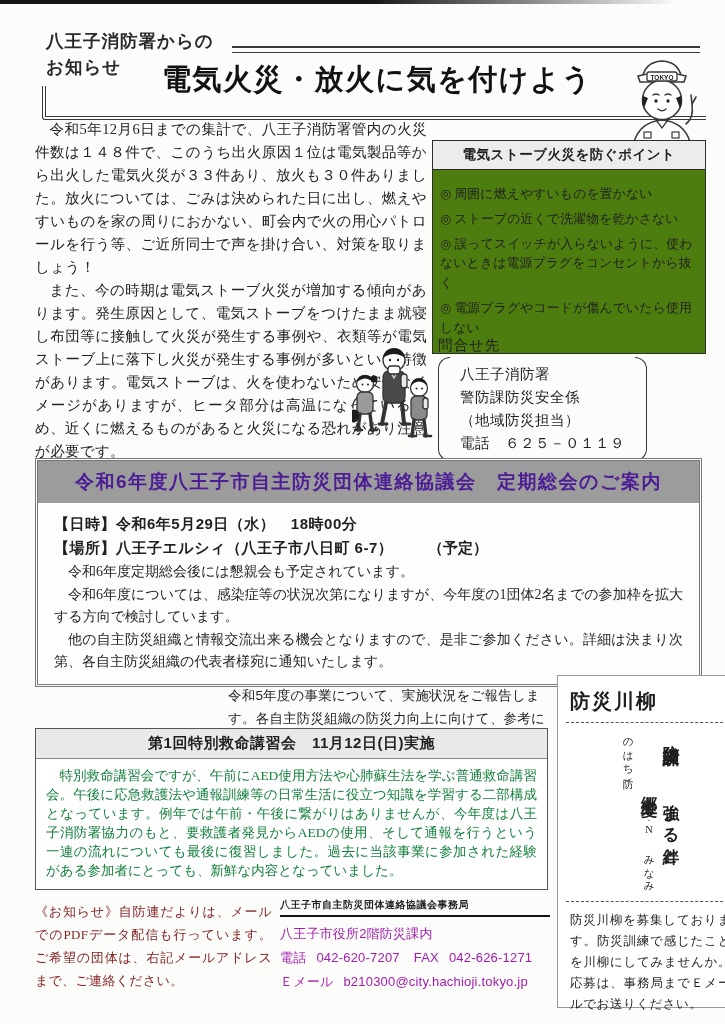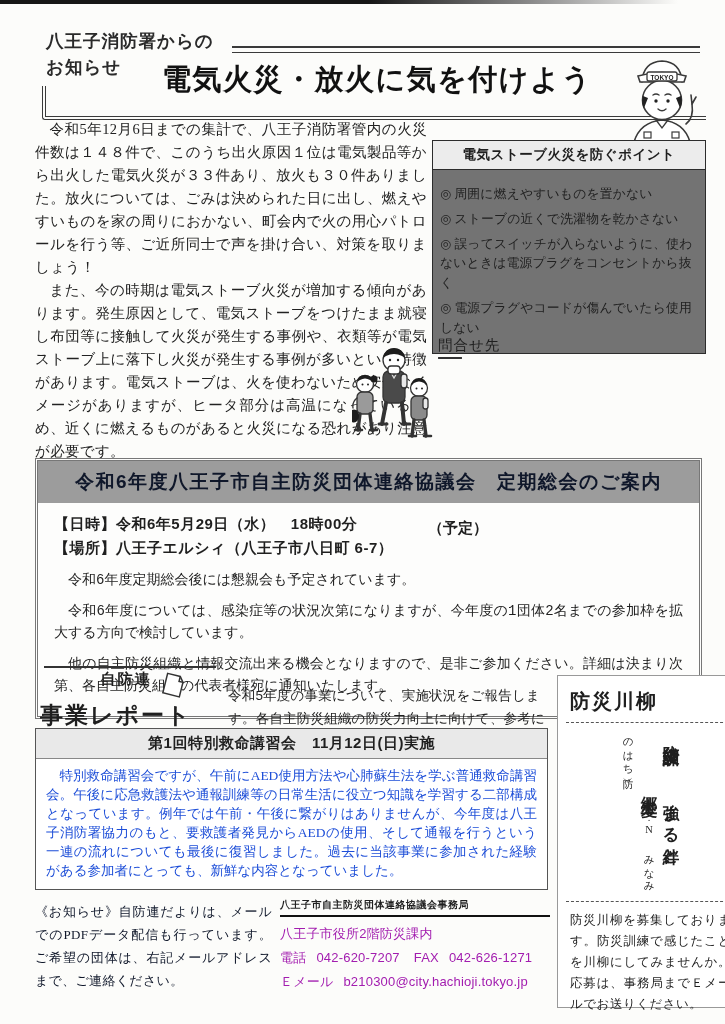--- a/index.html
+++ b/index.html
@@ -18,85 +18,85 @@
   .main-title{position:absolute;left:162px;top:60px;width:460px;font-size:29px;font-weight:bold;
         color:#111;letter-spacing:1.5px;white-space:nowrap;}
   .mascot{position:absolute;left:620px;top:52px;}
 
   
   .intro{position:absolute;left:35px;top:118px;width:392px;
         font-family:"Liberation Serif","DejaVu Serif",serif;font-size:14.5px;line-height:23px;
         text-align:justify;color:#222;letter-spacing:.3px;}
   .intro p{margin:0;text-indent:1em;}
 
-  .points-box{position:absolute;left:432px;top:140px;width:272px;border:1.5px solid #2c2c2c;background:#737373;}
+  .points-box{position:absolute;left:432px;top:140px;width:272px;border:1.5px solid #2c2c2c;background:#4d7c0f;}
   .points-title{background:#ececec;border-bottom:1.5px solid #2c2c2c;text-align:center;
         font-size:13.5px;font-weight:bold;padding:5px 2px;letter-spacing:.5px;}
   .points-list{padding:9px 7px 10px 7px;}
   .pt{font-size:12.8px;line-height:1.55;margin:5px 0;letter-spacing:.2px;}
   .pt .b{margin-right:3px;}
 
   .family{position:absolute;left:352px;top:342px;}
   .contact{position:absolute;left:438px;top:336px;}
   .contact-label{font-size:14.5px;margin-bottom:2px;letter-spacing:1px;}
   .contact-wrap{display:flex;align-items:stretch;}
   .brk{width:11px;}
   .brk-l{border-left:1.8px solid #333;border-top:1.8px solid #333;border-bottom:1.8px solid #333;border-radius:12px 0 0 12px;}
   .brk-r{border-right:1.8px solid #333;border-top:1.8px solid #333;border-bottom:1.8px solid #333;border-radius:0 12px 12px 0;}
   .contact-lines{padding:6px 10px;font-size:14.5px;line-height:23px;letter-spacing:.5px;
         font-family:"Liberation Serif","DejaVu Serif",serif;}
 
   
   .meeting{position:absolute;left:35px;top:458px;width:667px;box-sizing:border-box;
         border:3px double #777;background:#fdfdfc;}
-  .meeting-banner{background:#9c9c9c;color:#0f172a;font-weight:bold;font-size:19px;
+  .meeting-banner{background:#9c9c9c;color:#4c1d95;font-weight:bold;font-size:19px;
         text-align:center;padding:8px 0;letter-spacing:1.5px;}
   .meeting-body{position:relative;padding:9px 16px 10px 16px;}
   .mline{font-size:15px;font-weight:bold;line-height:24px;letter-spacing:.5px;}
-  .mnote{position:absolute;left:390px;top:16px;font-size:15px;font-weight:bold;}
-  .meeting-body p{margin:9px 0;font-family:Liberation Mono, monospace;
+  .mnote{position:absolute;left:390px;top:36px;font-size:15px;font-weight:bold;}
+  .meeting-body p{margin:1px 0;font-family:Liberation Serif, serif;
         font-size:14px;line-height:22px;text-align:justify;text-indent:1em;}
 
   
   .badge{position:absolute;left:40px;top:666px;width:180px;}
   .badge-topline{border-top:2px solid #333;width:172px;margin-left:4px;}
   .badge-row1{display:flex;justify-content:center;align-items:flex-start;gap:6px;margin-top:2px;}
   .badge-small{font-size:15px;font-weight:bold;letter-spacing:2px;margin-left:28px;}
   .badge-big{font-size:23px;font-weight:bold;letter-spacing:2px;margin-top:0;font-family:"Liberation Serif","DejaVu Serif",serif;}
   .badge-botline{margin-top:4px;height:5px;border-top:2px solid #333;border-bottom:1px solid #333;}
   .badge-intro{position:absolute;left:228px;top:684px;width:322px;font-size:13.5px;line-height:23px;letter-spacing:.2px;}
 
   
   .report-box{position:absolute;left:35px;top:728px;width:513px;box-sizing:border-box;
         border:1.5px solid #555;background:#fff;}
   .report-title{background:#e9e9e9;border-bottom:1px solid #888;text-align:center;
         font-size:15px;font-weight:bold;padding:5px 0;letter-spacing:.5px;}
   .report-body{padding:7px 10px 9px 10px;font-family:"Liberation Serif","DejaVu Serif",serif;
-        font-size:13.5px;line-height:19px;text-align:justify;text-indent:1em;color:#1d4ed8;}
+        font-size:13.5px;line-height:19px;text-align:justify;text-indent:1em;color:#15803d;}
 
   
   .senryu{position:absolute;left:557px;top:675px;width:185px;height:333px;box-sizing:border-box;
         border:1px solid #999;background:#fff;}
   .senryu-title{font-size:20px;font-weight:bold;letter-spacing:2px;margin:12px 10px 7px 12px;}
   .dash{border-top:1.5px dashed #555;margin:0 8px;}
   .poem{height:178px;display:flex;justify-content:center;padding-top:8px;box-sizing:border-box;}
   .poem-v{writing-mode:vertical-rl;font-family:"Liberation Serif","DejaVu Serif",serif;
         font-weight:bold;font-size:16.5px;letter-spacing:2px;height:165px;}
   .poem-v .l{margin:0 3px;}
   .poem-v .l2{padding-top:26px;}
   .poem-v .l3{padding-top:52px;}
   .poem-v .auth{font-size:10.5px;font-weight:normal;letter-spacing:1px;padding-top:4px;
         text-orientation:upright;margin:0 4px 0 2px;}
   .senryu-note{padding:8px 10px 0 12px;font-family:"Liberation Serif","DejaVu Serif",serif;
         font-size:12.5px;line-height:21px;text-align:justify;letter-spacing:.5px;}
 
   
   .foot-notice{position:absolute;left:35px;top:900px;width:237px;
         font-family:"Liberation Serif","DejaVu Serif",serif;font-size:13px;line-height:23px;
-        text-align:justify;color:#0f172a;letter-spacing:.3px;}
+        text-align:justify;color:#7f1d1d;letter-spacing:.3px;}
   .office{position:absolute;left:280px;top:898px;width:270px;}
   .office-title{font-size:10px;font-weight:bold;letter-spacing:.5px;border-bottom:2.5px solid #111;
         padding-bottom:3px;white-space:nowrap;}
   .office-lines{margin-top:5px;font-size:13px;line-height:24px;color:#a21caf;letter-spacing:.2px;}
   .office-lines .lbl{margin-right:10px;}
   .office-lines .val{margin-right:14px;}
 
   svg{display:block;}
 </style>
 </head>
@@ -187,56 +187,46 @@
         <path d="M57,94 h7 M72,94 h7" stroke-width="2.6"></path>
         <rect x="71" y="56" width="5" height="11" rx="2.5" fill="#e8e8e8"></rect>
       </g>
     </svg>
   </div>
 
   <div class="contact">
     <div class="contact-label">問合せ先</div>
     <div class="contact-wrap">
       <div class="brk brk-l"></div>
+      <div class="contact-lines">
+        <div>八王子消防署</div>
+        <div>警防課防災安全係</div>
+        <div>（地域防災担当）</div>
+        <div>電話　６２５－０１１９</div>
+      </div>
       <div class="brk brk-r"></div>
     </div>
   </div>
 
   <div class="meeting">
     <div class="meeting-banner">令和6年度八王子市自主防災団体連絡協議会　定期総会のご案内</div>
     <div class="meeting-body">
       <div class="mline">
         <span>【日時】</span><span>令和6年5月29日（水）　18時00分</span>
       </div>
       <div class="mline">
         <span>【場所】</span><span>八王子エルシィ（八王子市八日町 6-7）</span>
       </div>
       <div class="mnote">（予定）</div>
       <p>令和6年度定期総会後には懇親会も予定されています。</p>
       <p>令和6年度については、感染症等の状況次第になりますが、今年度の1団体2名までの参加枠を拡大する方向で検討しています。</p>
       <p>他の自主防災組織と情報交流出来る機会となりますので、是非ご参加ください。詳細は決まり次第、各自主防災組織の代表者様宛に通知いたします。</p>
     </div>
   </div>
 
-  <div class="badge">
-    <div class="badge-topline"></div>
-    <div class="badge-row1">
-      <span class="badge-small">自防連</span>
-      <span>
-        <svg width="30" height="30" viewBox="0 0 30 30">
-          <g transform="rotate(14 15 15)">
-            <path d="M7,5 L20,5 L24,10 L24,25 L7,25 Z" fill="#fff" stroke="#333" stroke-width="1.5"></path>
-            <path d="M20,5 L20,10 L24,10" fill="none" stroke="#333" stroke-width="1.5"></path>
-          </g>
-        </svg>
-      </span>
-    </div>
-    <div class="badge-big">事業レポート</div>
-    <div class="badge-botline"></div>
-  </div>
   <div class="badge-intro">令和5年度の事業について、実施状況をご報告します。各自主防災組織の防災力向上に向けて、参考にしてください。</div>
 
   <div class="report-box">
     <div class="report-title">第1回特別救命講習会　11月12日(日)実施</div>
     <div class="report-body">特別救命講習会ですが、午前にAED使用方法や心肺蘇生法を学ぶ普通救命講習会。午後に応急救護法や通報訓練等の日常生活に役立つ知識を学習する二部構成となっています。例年では午前・午後に繋がりはありませんが、今年度は八王子消防署協力のもと、要救護者発見からAEDの使用、そして通報を行うという一連の流れについても最後に復習しました。過去に当該事業に参加された経験がある参加者にとっても、新鮮な内容となっていました。</div>
   </div>
 
   <div class="senryu">
     <div class="senryu-title">防災川柳</div>
     <div class="dash"></div>

